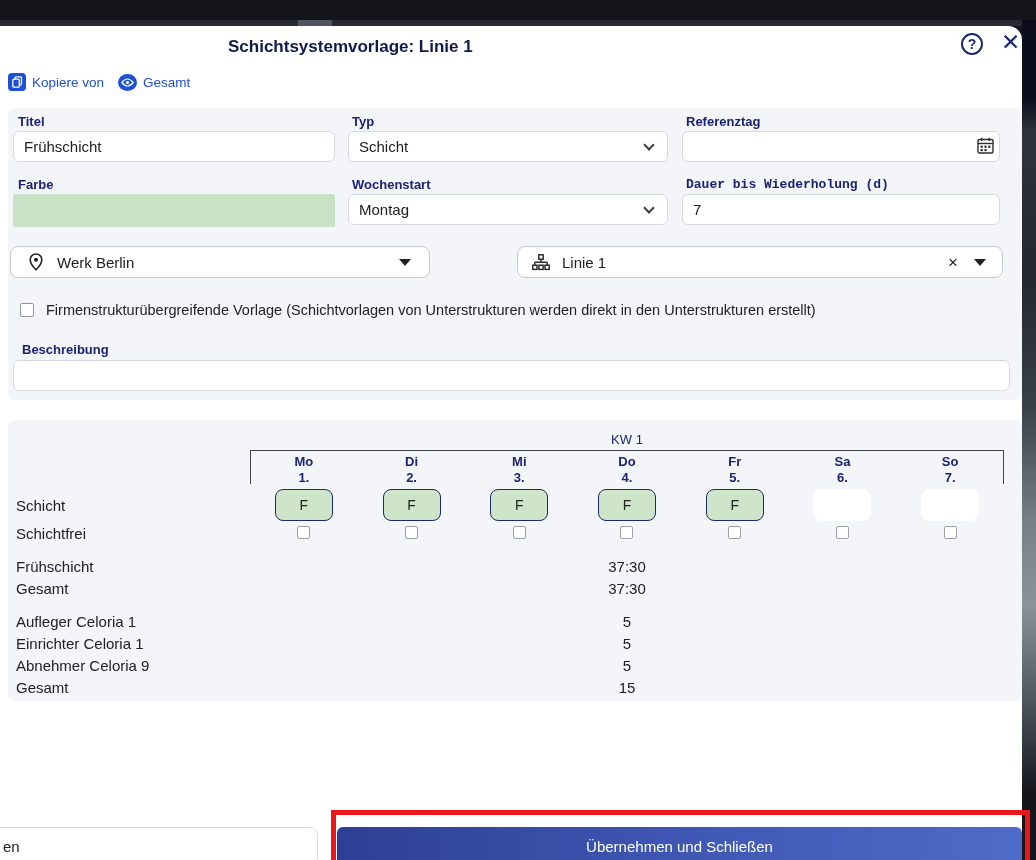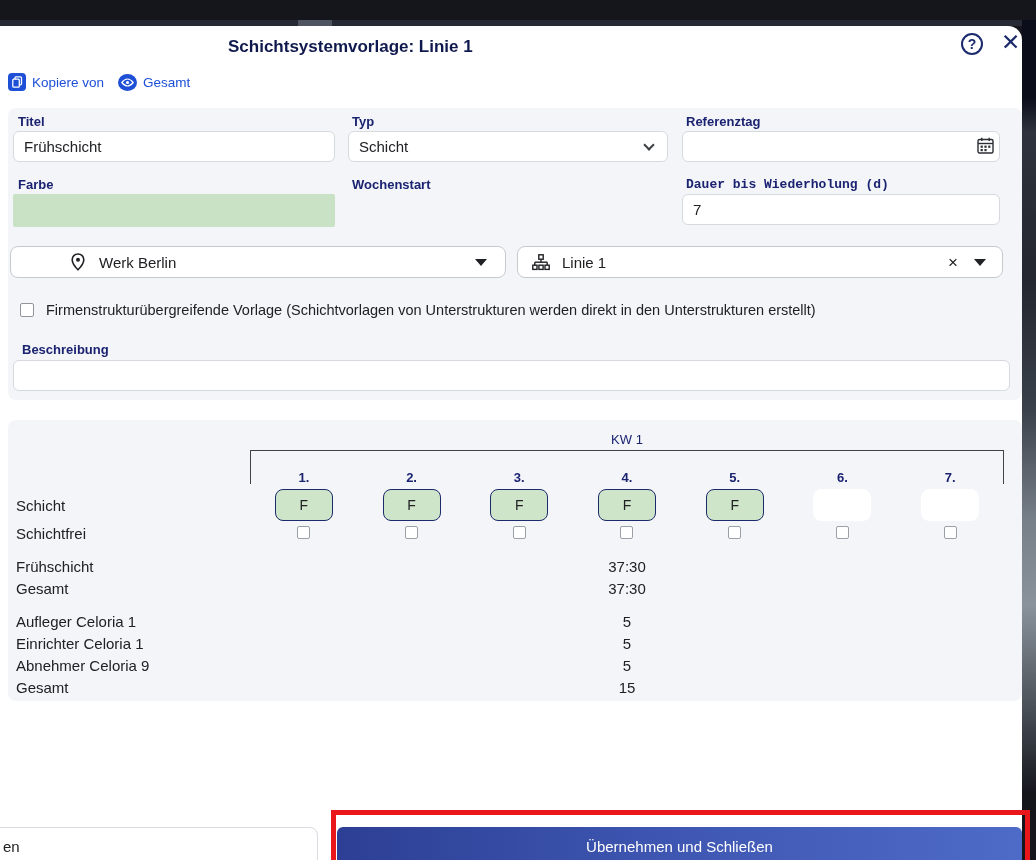--- a/index.html
+++ b/index.html
@@ -134,25 +134,29 @@
         <rect x="11.2" y="8.6" width="2.2" height="2.2" fill="#2b2e33"></rect>
         <rect x="3.6" y="12" width="2.2" height="2.2" fill="#2b2e33"></rect>
         <rect x="7.4" y="12" width="2.2" height="2.2" fill="#2b2e33"></rect>
       </svg>
   </span>
 
   <div class="fld-label" style="left:18px; top:157px;">Farbe</div>
   <div class="swatch"></div>
 
   <div class="fld-label" style="left:352px; top:157px;">Wochenstart</div>
+  <div class="sel-box" style="left:348px; top:174px; width:320px;">
+    <span>Montag</span>
+    <span class="chev"></span>
+  </div>
 
   <div class="fld-label" style="left:686px; top:157px;font-family:Liberation Mono, monospace;">Dauer bis Wiederholung (d)</div>
   <input class="txt-input" style="left: 682px; top: 174px; width: 318px;" value="7">
 
-  <div class="drop-box" style="left:10px; top:226px; width:496px;padding-left:42px;">
+  <div class="drop-box" style="left:10px; top:226px; width:420px;">
     <span style="margin-left:18px; display:flex;">
       <svg width="14" height="18" viewBox="0 0 14 18">
           <path d="M7 1 C3.7 1 1.2 3.5 1.2 6.8 C1.2 11 7 16.8 7 16.8 C7 16.8 12.8 11 12.8 6.8 C12.8 3.5 10.3 1 7 1 Z" fill="none" stroke="#202124" stroke-width="1.6"></path>
           <circle cx="7" cy="6.8" r="2" fill="#202124"></circle>
         </svg>
     </span>
     <span style="margin-left:14px;">Werk Berlin</span>
     <span style="position:absolute; right:18px;" class="tri-down"></span>
   </div>
 
@@ -177,20 +181,29 @@
   <span class="cb" style="left:20px; top:283px;"></span>
   <span class="cb-label" style="left:46px; top:282px;">Firmenstrukturübergreifende Vorlage (Schichtvorlagen von Unterstrukturen werden direkt in den Unterstrukturen erstellt)</span>
 
   <div class="fld-label" style="left:22px; top:322px;">Beschreibung</div>
   <input class="txt-input" style="left: 13px; top: 340px; width: 997px;" value="">
 
   <div class="panel" id="panel-schedule"></div>
   <div class="kw-label">KW 1</div>
   <div class="hdr-frame"></div>
 
+  <div class="day-grid" style="top:434px;">
+    <div class="day-name">Mo</div>
+    <div class="day-name">Di</div>
+    <div class="day-name">Mi</div>
+    <div class="day-name">Do</div>
+    <div class="day-name">Fr</div>
+    <div class="day-name">Sa</div>
+    <div class="day-name">So</div>
+  </div>
   <div class="day-grid" style="top:450px;">
     <div class="day-date">1.</div>
     <div class="day-date">2.</div>
     <div class="day-date">3.</div>
     <div class="day-date">4.</div>
     <div class="day-date">5.</div>
     <div class="day-date">6.</div>
     <div class="day-date">7.</div>
   </div>
 

